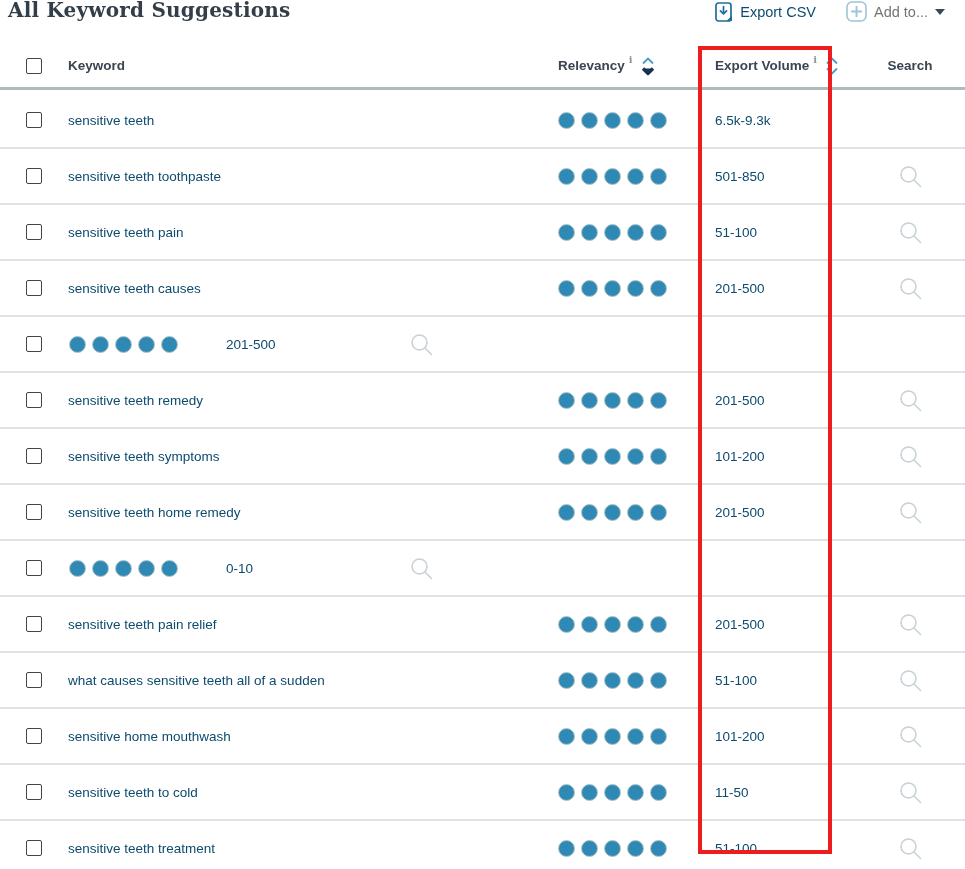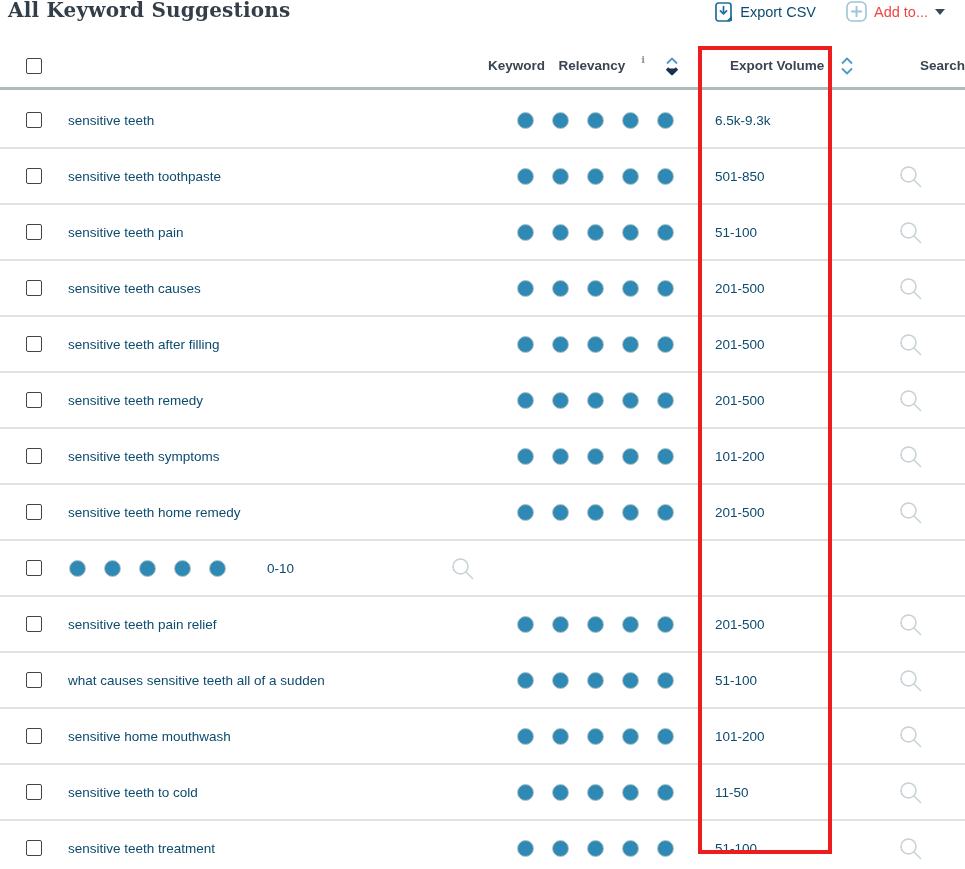--- a/index.html
+++ b/index.html
@@ -10,40 +10,40 @@
   
   .page-title {
     position:absolute; left:8px; top:-2px;
     font-family:"DejaVu Serif","Liberation Serif",serif;
     font-weight:bold; font-size:20px; color:#333e48; letter-spacing:.2px;
   }
   .toolbar { position:absolute; right:20px; top:1px; display:flex; align-items:center; gap:30px; }
   .export-btn { display:flex; align-items:center; gap:8px; color:#0c4a6e;
     font-size:14.5px; cursor:pointer; }
   .addto-btn { display:flex; align-items:center; gap:7px; cursor:pointer; }
-  .addto-label { color:#ef4444; font-size:14.5px; }
+  .addto-label { color:#737373; font-size:14.5px; }
 
   
   .thead { position:absolute; left:0; top:44px; width:965px; height:46px;
     display:flex; align-items:center; border-bottom:3px solid #b0b9bb;
     font-weight:bold; font-size:13.5px; color:#3a4551; }
   .tbody { position:absolute; left:0; top:93px; width:965px; }
   .row { display:flex; align-items:center; height:56px; border-bottom:2px solid #dde3e5;
     font-size:13.5px; color:#0c4a6e; }
 
   .col-check   { flex:0 0 56px;  padding-left:26px; display:flex; align-items:center; }
   .col-keyword { flex:1 1 auto;  padding-left:12px; }
-  .col-relev   { flex:0 0 135px; padding-left:13px; display:flex; align-items:center;gap:12px; }
+  .col-relev   { flex:0 0 135px; padding-left:13px; display:flex; align-items:center; }
   .col-volume  { flex:0 0 175px; padding-left:35px; display:flex; align-items:center; }
   .col-search  { flex:0 0 110px; display:flex; align-items:center; justify-content:center; }
 
   .checkbox { width:16px; height:16px; border:1.5px solid #454545; border-radius:2px;
     background:#fff; display:inline-block; cursor:pointer; }
 
-  .hdr-cell { display:flex; align-items:center;justify-content:flex-end; }
+  .hdr-cell { display:flex; align-items:center; }
   .sup-i { font-family:"DejaVu Serif",serif; font-size:10px; color:#8c969b;
     position:relative; top:-6px; margin-left:4px; margin-right:3px; }
   .sort { margin-left:4px; cursor:pointer; flex:0 0 auto; }
   .sort .chev { fill:none; stroke:#4a9cc3; stroke-width:1.8; stroke-linejoin:round; }
   .sort .chev.solid { fill:#16324f; stroke:#16324f; stroke-width:3.2; }
 
   .dot { width:17px; height:17px; border-radius:50%; background:#2e8ab4;
     border:1px solid #b9c4c8; margin-right:6px; display:inline-block; }
 
   .search-glyph { color:#c7d0d4; cursor:pointer; }
@@ -206,23 +206,20 @@
         <circle cx="10.5" cy="10.5" r="7.5" fill="none" stroke="currentColor" stroke-width="1.5"></circle>
         <line x1="16.2" y1="16.2" x2="22.5" y2="22.5" stroke="currentColor" stroke-width="1.5" stroke-linecap="round"></line>
       </svg>
     </div>
   </div>
 
   <div class="row">
     <div class="col-check">
       <span class="checkbox"></span>
     </div>
-    <div class="col-keyword">
-      <span>sensitive teeth after filling</span>
-    </div>
     <div class="col-relev">
           <span class="dot"></span>
           <span class="dot"></span>
           <span class="dot"></span>
           <span class="dot"></span>
           <span class="dot"></span>
         </div>
     <div class="col-volume">
       <span>201-500</span>
     </div>

